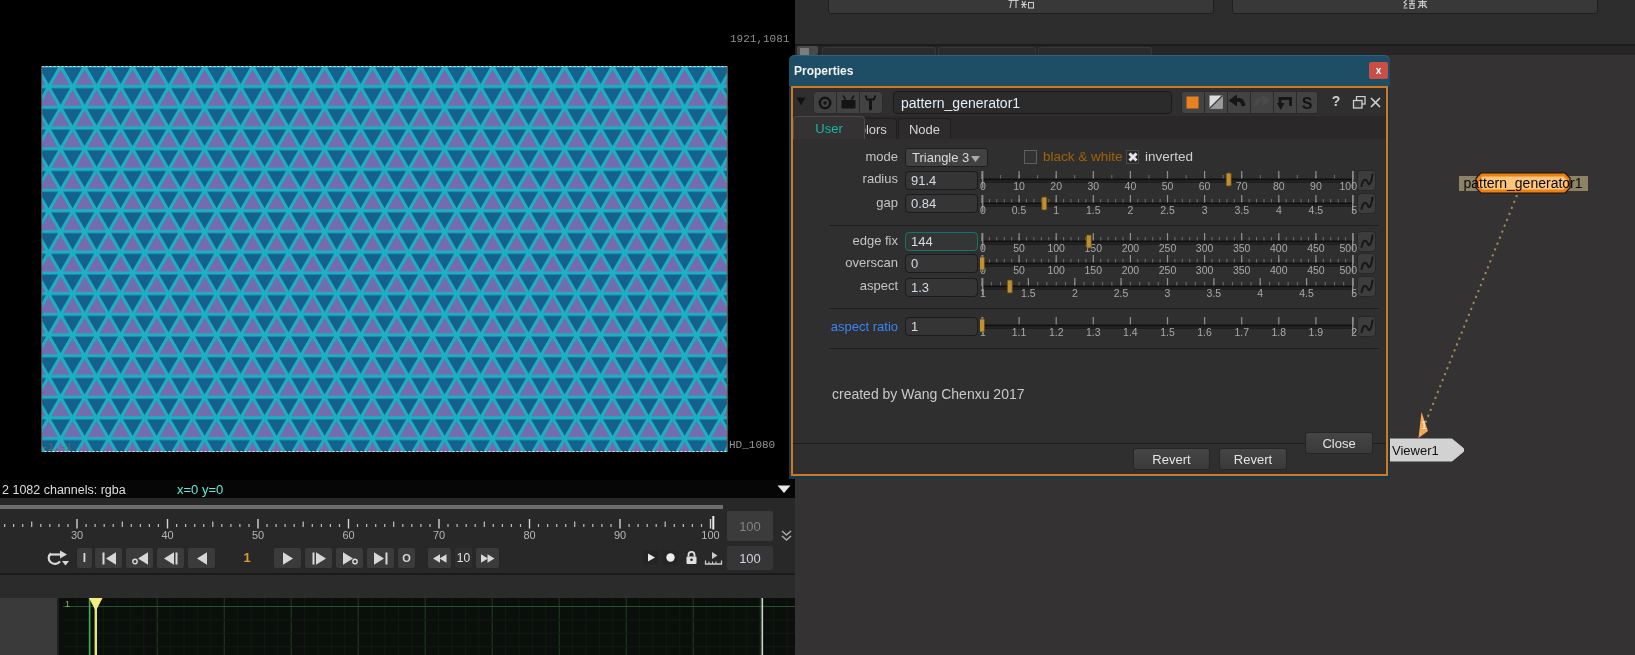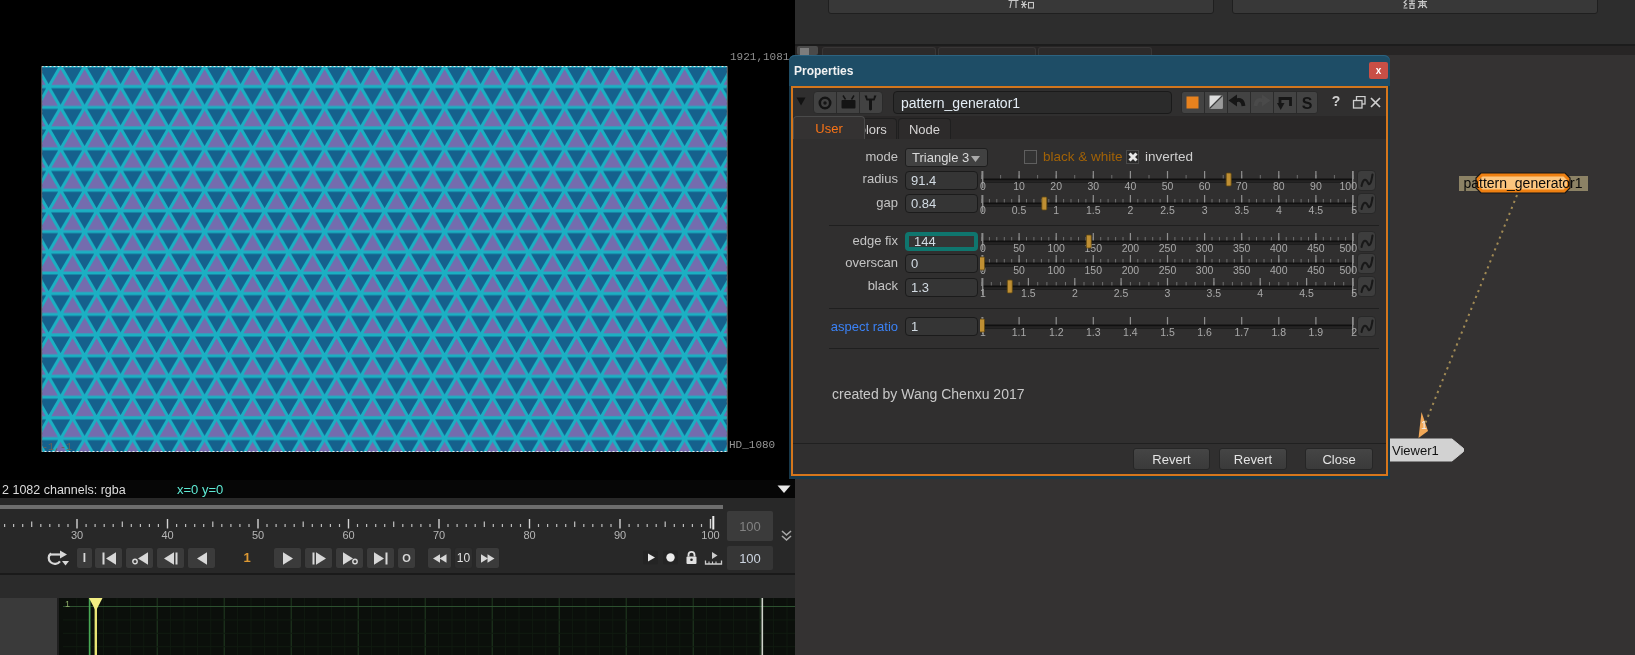--- a/index.html
+++ b/index.html
@@ -46,21 +46,21 @@
           <rect width="24.0" height="41.4" fill="#15618d"></rect>
           <path d="M-40.4,20.70 L-16.4,20.70 L-28.4,0.00 Z M-28.4,41.40 L-4.4,41.40 L-16.4,20.70 Z M-16.4,20.70 L7.6,20.70 L-4.4,0.00 Z M-4.4,41.40 L19.6,41.40 L7.6,20.70 Z M7.6,20.70 L31.6,20.70 L19.6,0.00 Z M19.6,41.40 L43.6,41.40 L31.6,20.70 Z M31.6,20.70 L55.6,20.70 L43.6,0.00 Z M43.6,41.40 L67.6,41.40 L55.6,20.70 Z M55.6,20.70 L79.6,20.70 L67.6,0.00 Z M67.6,41.40 L91.6,41.40 L79.6,20.70 Z" fill="#746cae" stroke="#1bb0c3" stroke-width="2.8" stroke-linejoin="miter"></path>
           <path d="M-28.4,0.00 L-4.4,0.00 L-16.4,20.70 Z M-16.4,20.70 L7.6,20.70 L-4.4,41.40 Z M-4.4,0.00 L19.6,0.00 L7.6,20.70 Z M7.6,20.70 L31.6,20.70 L19.6,41.40 Z M19.6,0.00 L43.6,0.00 L31.6,20.70 Z M31.6,20.70 L55.6,20.70 L43.6,41.40 Z M43.6,0.00 L67.6,0.00 L55.6,20.70 Z M55.6,20.70 L79.6,20.70 L67.6,41.40 Z M67.6,0.00 L91.6,0.00 L79.6,20.70 Z M79.6,20.70 L103.6,20.70 L91.6,41.40 Z" fill="#15618d" stroke="#1bb0c3" stroke-width="2.8" stroke-linejoin="miter"></path>
         </pattern>
       </defs>
       <rect width="687" height="386" fill="url(#tp)"></rect>
       <rect x="0.5" y="0.5" width="686" height="385" fill="none" stroke="#e8e8e8" stroke-width="1.2" stroke-dasharray="2 2"></rect>
       <rect x="0" y="0" width="1.2" height="386" fill="#4f4f4f"></rect>
       <rect x="685.8" y="0" width="1.2" height="386" fill="#4f4f4f"></rect>
     </svg>
-<div class="abs" style="left:730px;top:51px;font:11px Liberation Mono, monospace;color:#8f8f8f">1921,1081</div>
+<div class="abs" style="left:730px;top:33px;font:11px Liberation Mono, monospace;color:#8f8f8f">1921,1081</div>
 <div class="abs" style="left:729px;top:439px;font:11px Liberation Mono, monospace;color:#969696">HD_1080</div>
 <div class="abs" style="left:42px;top:442px;font:10px Liberation Mono, monospace;color:#6b6258">-1,-1</div>
 <div class="abs" style="left:0;top:480px;width:795px;height:18px;background:#060606"></div>
 <div class="abs" style="left:2px;top:483px;font:12.5px Liberation Sans, sans-serif;color:#dedede">2 1082 channels: rgba</div>
 <div class="abs" style="left:177px;top:482px;font:13px Liberation Sans, sans-serif;color:#5eead4">x=0 y=0</div>
 <svg class="abs" style="left:777px;top:485px" width="14" height="9">
       <polygon points="0.5,0.5 13.5,0.5 7,8" fill="#e8e8e8"></polygon>
     </svg>
 <div class="abs" style="left:0;top:498px;width:795px;height:77px;background:#282828"></div>
 <div class="abs" style="left:0;top:505px;width:723px;height:4px;background:#6e6e6e"></div>
@@ -365,21 +365,21 @@
 <svg class="abs" style="left:1352px;top:96px" width="15" height="13">
       <rect x="4.5" y="0.5" width="8.5" height="7.5" fill="none" stroke="#cfcfcf" stroke-width="1.3"></rect>
       <rect x="1.5" y="4.5" width="8.5" height="7.5" fill="#3c3c3c" stroke="#cfcfcf" stroke-width="1.3"></rect>
     </svg>
 <svg class="abs" style="left:1369px;top:96px" width="13" height="13">
       <path d="M2 2 L11 11 M11 2 L2 11" stroke="#cfcfcf" stroke-width="1.7"></path>
     </svg>
 <div class="abs" style="left:793px;top:116px;width:593px;height:23px;background:#2a2828"></div>
 <div class="abs" style="left:842px;top:118px;width:55px;height:21px;background:#2d2b2b;border:1px solid #1f1f1f;border-bottom:none;border-radius:4px 4px 0 0;display:flex;align-items:center;justify-content:center;font:13px Liberation Sans, sans-serif;color:#d6d4d4">colors</div>
 <div class="abs" style="left:898px;top:118px;width:53px;height:21px;background:#2d2b2b;border:1px solid #1f1f1f;border-bottom:none;border-radius:4px 4px 0 0;display:flex;align-items:center;justify-content:center;font:13px Liberation Sans, sans-serif;color:#d6d4d4">Node</div>
-<div class="abs" style="left:793px;top:116px;width:72px;height:24px;background:#343232;border:1px solid #4a4a4a;border-bottom:none;border-radius:4px 4px 0 0;display:flex;align-items:center;justify-content:center;font:13px Liberation Sans, sans-serif;color:#f97316">User</div>
+<div class="abs" style="left:793px;top:116px;width:72px;height:24px;background:#343232;border:1px solid #4a4a4a;border-bottom:none;border-radius:4px 4px 0 0;display:flex;align-items:center;justify-content:center;font:13px Liberation Sans, sans-serif;color:#14b8a6">User</div>
 <div class="abs" style="left:793px;top:139px;width:593px;height:335px;background:#302f2f"></div>
 <div class="abs" style="left:700px;top:148.5px;width:198px;text-align:right;font:13px Liberation Sans, sans-serif;color:#c4c4c4">mode</div>
 <div class="abs" style="left:905px;top:148px;width:83px;height:19px;background:#414141;border:1px solid #1e1e1e;border-radius:3px;display:flex;align-items:center;padding-left:6px;font:13px Liberation Sans, sans-serif;color:#dadada">Triangle 3<svg width="9" height="6" style="position:absolute;right:7px;top:7px">
         <polygon points="0,0 9,0 4.5,6" fill="#aaaaaa"></polygon>
       </svg></div>
 <div class="abs" style="left:1024px;top:150px;width:13px;height:14px;background:#333;border:1px solid #5f5f5f"></div>
 <div class="abs" style="left:1043px;top:149px;font:13.5px Liberation Sans, sans-serif;color:#a16207">black &amp; white</div>
 <div class="abs" style="left:1126px;top:150px;width:13px;height:14px;background:#2a2a2a;border:1px solid #4a4a4a"></div>
 <svg class="abs" style="left:1127px;top:151px" width="12" height="12">
       <path d="M2.5 2.5 L9.5 9.5 M9.5 2.5 L2.5 9.5" stroke="#e8e8e8" stroke-width="3"></path>
@@ -519,21 +519,21 @@
       <text x="261.7" y="28" font-size="10.5" fill="#a8a8a8" text-anchor="middle" font-family="Liberation Sans, sans-serif">3.5</text>
       <text x="298.8" y="28" font-size="10.5" fill="#a8a8a8" text-anchor="middle" font-family="Liberation Sans, sans-serif">4</text>
       <text x="335.9" y="28" font-size="10.5" fill="#a8a8a8" text-anchor="middle" font-family="Liberation Sans, sans-serif">4.5</text>
       <text x="377.0" y="28" font-size="10.5" fill="#a8a8a8" text-anchor="end" font-family="Liberation Sans, sans-serif">5</text>
       <rect x="61.8" y="11" width="5" height="13" rx="1" fill="#bf8f33" stroke="#5f4712" stroke-width="0.8"></rect>
     </svg>
 <div style="position:absolute;left:1356.5px;top:193px;width:19px;height:21px;background:#3d3d3d;border:1px solid #282828;border-radius:4px"><svg width="17" height="19">
         <path d="M3.5 15 C4.5 9.5 6.5 7.5 8.5 9.5 C10.5 11.5 10 14.5 12 12.5 C13.5 11 14 6 14.5 3.5" fill="none" stroke="#191919" stroke-width="2.1" stroke-linecap="round"></path>
       </svg></div>
 <div class="abs" style="left:700px;top:232.5px;width:198px;text-align:right;font:13px Liberation Sans, sans-serif;color:#c4c4c4">edge fix</div>
-<div class="abs" style="left:905px;top:232.0px;width:73px;height:19px;background:#353535;border:4px solid #0f766e;border-radius:4px;display:flex;align-items:center;padding-left:5px;font:13px Liberation Sans, sans-serif;color:#d3dce4">144</div>
+<div class="abs" style="left:905px;top:232.0px;width:73px;height:19px;background:#353535;border:1px solid #0f766e;border-radius:4px;display:flex;align-items:center;padding-left:5px;font:13px Liberation Sans, sans-serif;color:#d3dce4">144</div>
 <svg style="position:absolute;left:980px;top:224px" width="380" height="36">
       <rect x="1.5" y="13" width="1" height="4" fill="#6f6f6f"></rect>
       <rect x="8.9" y="13" width="1" height="4" fill="#6f6f6f"></rect>
       <rect x="16.3" y="13" width="1" height="4" fill="#6f6f6f"></rect>
       <rect x="23.8" y="13" width="1" height="4" fill="#6f6f6f"></rect>
       <rect x="31.2" y="13" width="1" height="4" fill="#6f6f6f"></rect>
       <rect x="38.6" y="13" width="1" height="4" fill="#6f6f6f"></rect>
       <rect x="46.0" y="13" width="1" height="4" fill="#6f6f6f"></rect>
       <rect x="53.4" y="13" width="1" height="4" fill="#6f6f6f"></rect>
       <rect x="60.9" y="13" width="1" height="4" fill="#6f6f6f"></rect>
@@ -688,21 +688,21 @@
       <text x="224.6" y="28" font-size="10.5" fill="#a8a8a8" text-anchor="middle" font-family="Liberation Sans, sans-serif">300</text>
       <text x="261.7" y="28" font-size="10.5" fill="#a8a8a8" text-anchor="middle" font-family="Liberation Sans, sans-serif">350</text>
       <text x="298.8" y="28" font-size="10.5" fill="#a8a8a8" text-anchor="middle" font-family="Liberation Sans, sans-serif">400</text>
       <text x="335.9" y="28" font-size="10.5" fill="#a8a8a8" text-anchor="middle" font-family="Liberation Sans, sans-serif">450</text>
       <text x="377.0" y="28" font-size="10.5" fill="#a8a8a8" text-anchor="end" font-family="Liberation Sans, sans-serif">500</text>
       <rect x="-0.5" y="11" width="5" height="13" rx="1" fill="#bf8f33" stroke="#5f4712" stroke-width="0.8"></rect>
     </svg>
 <div style="position:absolute;left:1356.5px;top:253px;width:19px;height:21px;background:#3d3d3d;border:1px solid #282828;border-radius:4px"><svg width="17" height="19">
         <path d="M3.5 15 C4.5 9.5 6.5 7.5 8.5 9.5 C10.5 11.5 10 14.5 12 12.5 C13.5 11 14 6 14.5 3.5" fill="none" stroke="#191919" stroke-width="2.1" stroke-linecap="round"></path>
       </svg></div>
-<div class="abs" style="left:700px;top:278.0px;width:198px;text-align:right;font:13px Liberation Sans, sans-serif;color:#c4c4c4">black</div>
+<div class="abs" style="left:700px;top:278.0px;width:198px;text-align:right;font:13px Liberation Sans, sans-serif;color:#c4c4c4">aspect</div>
 <div class="abs" style="left:905px;top:277.5px;width:73px;height:19px;background:#353535;border:1px solid #1b1b1b;border-radius:4px;display:flex;align-items:center;padding-left:5px;font:13px Liberation Sans, sans-serif;color:#d3dce4">1.3</div>
 <svg style="position:absolute;left:980px;top:269px" width="380" height="36">
       <rect x="1.5" y="13" width="1" height="4" fill="#6f6f6f"></rect>
       <rect x="10.8" y="13" width="1" height="4" fill="#6f6f6f"></rect>
       <rect x="20.0" y="13" width="1" height="4" fill="#6f6f6f"></rect>
       <rect x="29.3" y="13" width="1" height="4" fill="#6f6f6f"></rect>
       <rect x="38.6" y="13" width="1" height="4" fill="#6f6f6f"></rect>
       <rect x="47.9" y="13" width="1" height="4" fill="#6f6f6f"></rect>
       <rect x="57.2" y="13" width="1" height="4" fill="#6f6f6f"></rect>
       <rect x="66.4" y="13" width="1" height="4" fill="#6f6f6f"></rect>
@@ -800,13 +800,13 @@
 <div style="position:absolute;left:1356.5px;top:316px;width:19px;height:21px;background:#3d3d3d;border:1px solid #282828;border-radius:4px"><svg width="17" height="19">
         <path d="M3.5 15 C4.5 9.5 6.5 7.5 8.5 9.5 C10.5 11.5 10 14.5 12 12.5 C13.5 11 14 6 14.5 3.5" fill="none" stroke="#191919" stroke-width="2.1" stroke-linecap="round"></path>
       </svg></div>
 <div class="abs" style="left:829px;top:225px;width:550px;height:1px;background:#1f1f1f"></div>
 <div class="abs" style="left:829px;top:307.5px;width:550px;height:1px;background:#1f1f1f"></div>
 <div class="abs" style="left:829px;top:348px;width:550px;height:1px;background:#1f1f1f"></div>
 <div class="abs" style="left:832px;top:386px;font:14px Liberation Sans, sans-serif;color:#c8c8c8">created by Wang Chenxu 2017</div>
 <div class="abs" style="left:793px;top:443px;width:593px;height:1px;background:#202020"></div>
 <div class="abs" style="left:1133px;top:448px;width:77px;height:22px;background:linear-gradient(#454545,#3a3a3a);border:1px solid #262626;border-radius:3px;display:flex;align-items:center;justify-content:center;font:13px Liberation Sans, sans-serif;color:#e4e4e4">Revert</div>
 <div class="abs" style="left:1219px;top:448px;width:68px;height:22px;background:linear-gradient(#454545,#3a3a3a);border:1px solid #262626;border-radius:3px;display:flex;align-items:center;justify-content:center;font:13px Liberation Sans, sans-serif;color:#e4e4e4">Revert</div>
-<div class="abs" style="left:1305px;top:448px;width:68px;height:22px;background:linear-gradient(#454545,#3a3a3a);border:1px solid #262626;border-radius:3px;display:flex;align-items:center;justify-content:center;font:13px Liberation Sans, sans-serif;color:#e4e4e4">Close</div>
+<div class="abs" style="left:1305px;top:432px;width:68px;height:22px;background:linear-gradient(#454545,#3a3a3a);border:1px solid #262626;border-radius:3px;display:flex;align-items:center;justify-content:center;font:13px Liberation Sans, sans-serif;color:#e4e4e4">Close</div>
 </div>
 </body></html>

